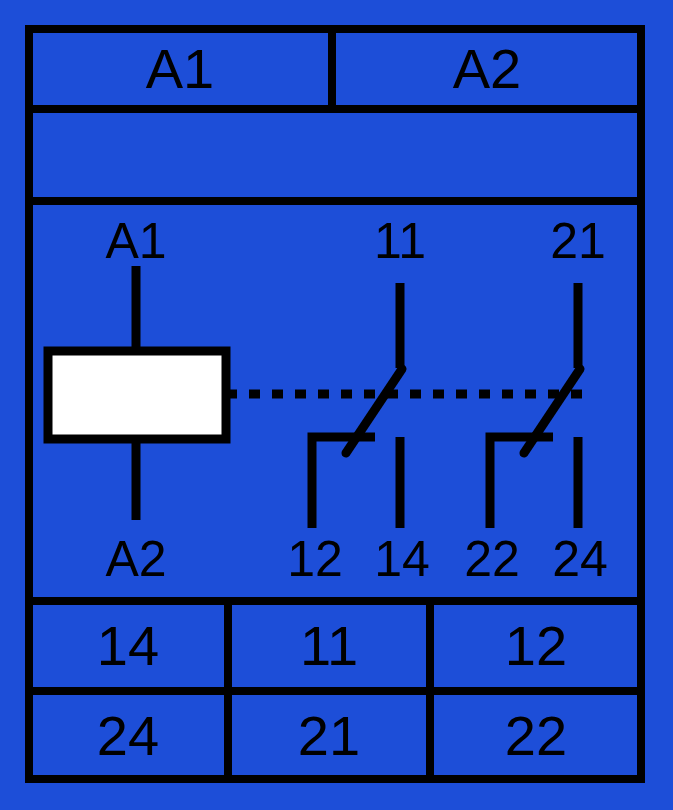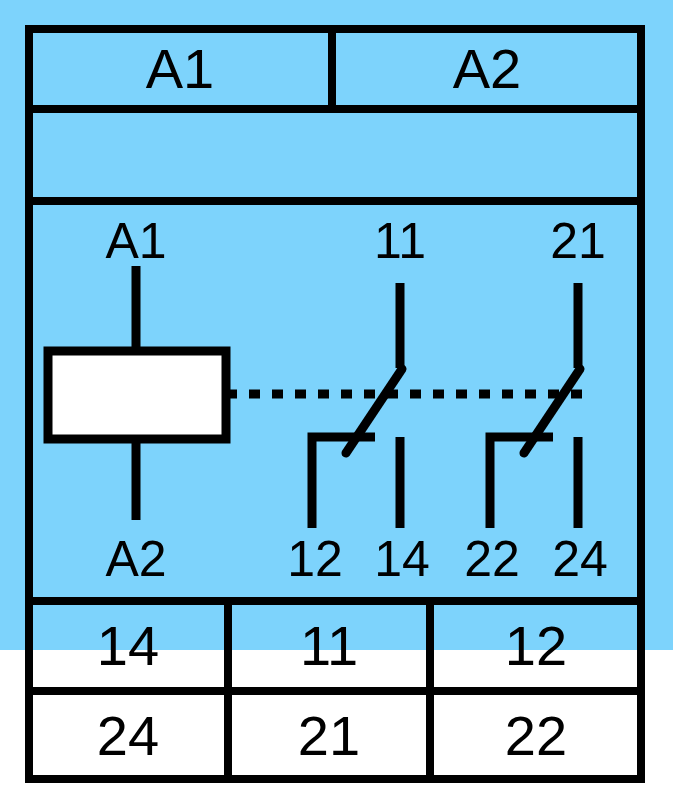--- a/index.html
+++ b/index.html
@@ -9,22 +9,22 @@
   }
   body {
     width: 673px;
     height: 810px;
     font-family: "Liberation Sans", sans-serif;
     overflow: hidden;
   }
   #root {
     position: relative;
     width: 673px;
-    height: 650px;
-    background: #7dd3fc;
+    height: 810px;
+    background: #1d4ed8;
   }
   svg#diagram {
     position: absolute;
     left: 0;
     top: 0;
     width: 673px;
     height: 810px;
     display: block;
   }
   .frame-stroke {

